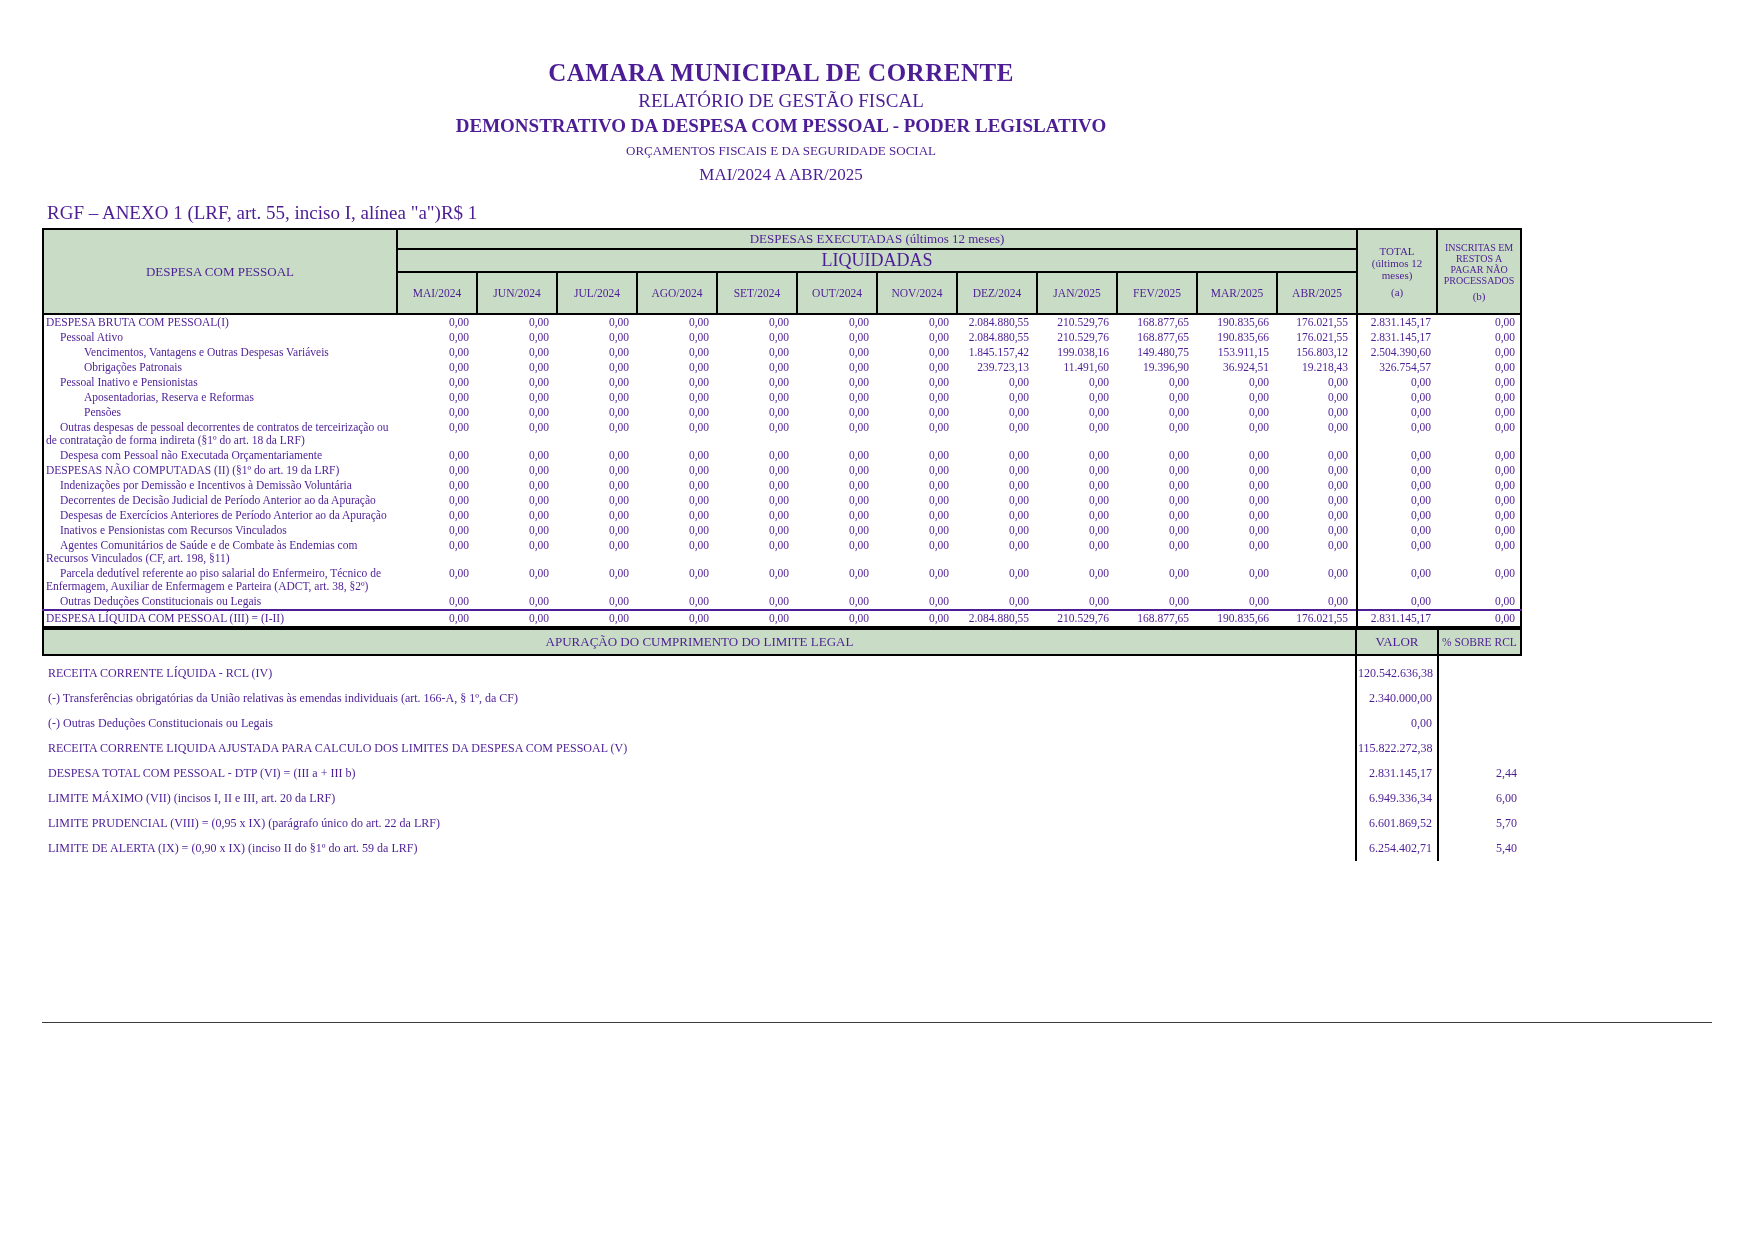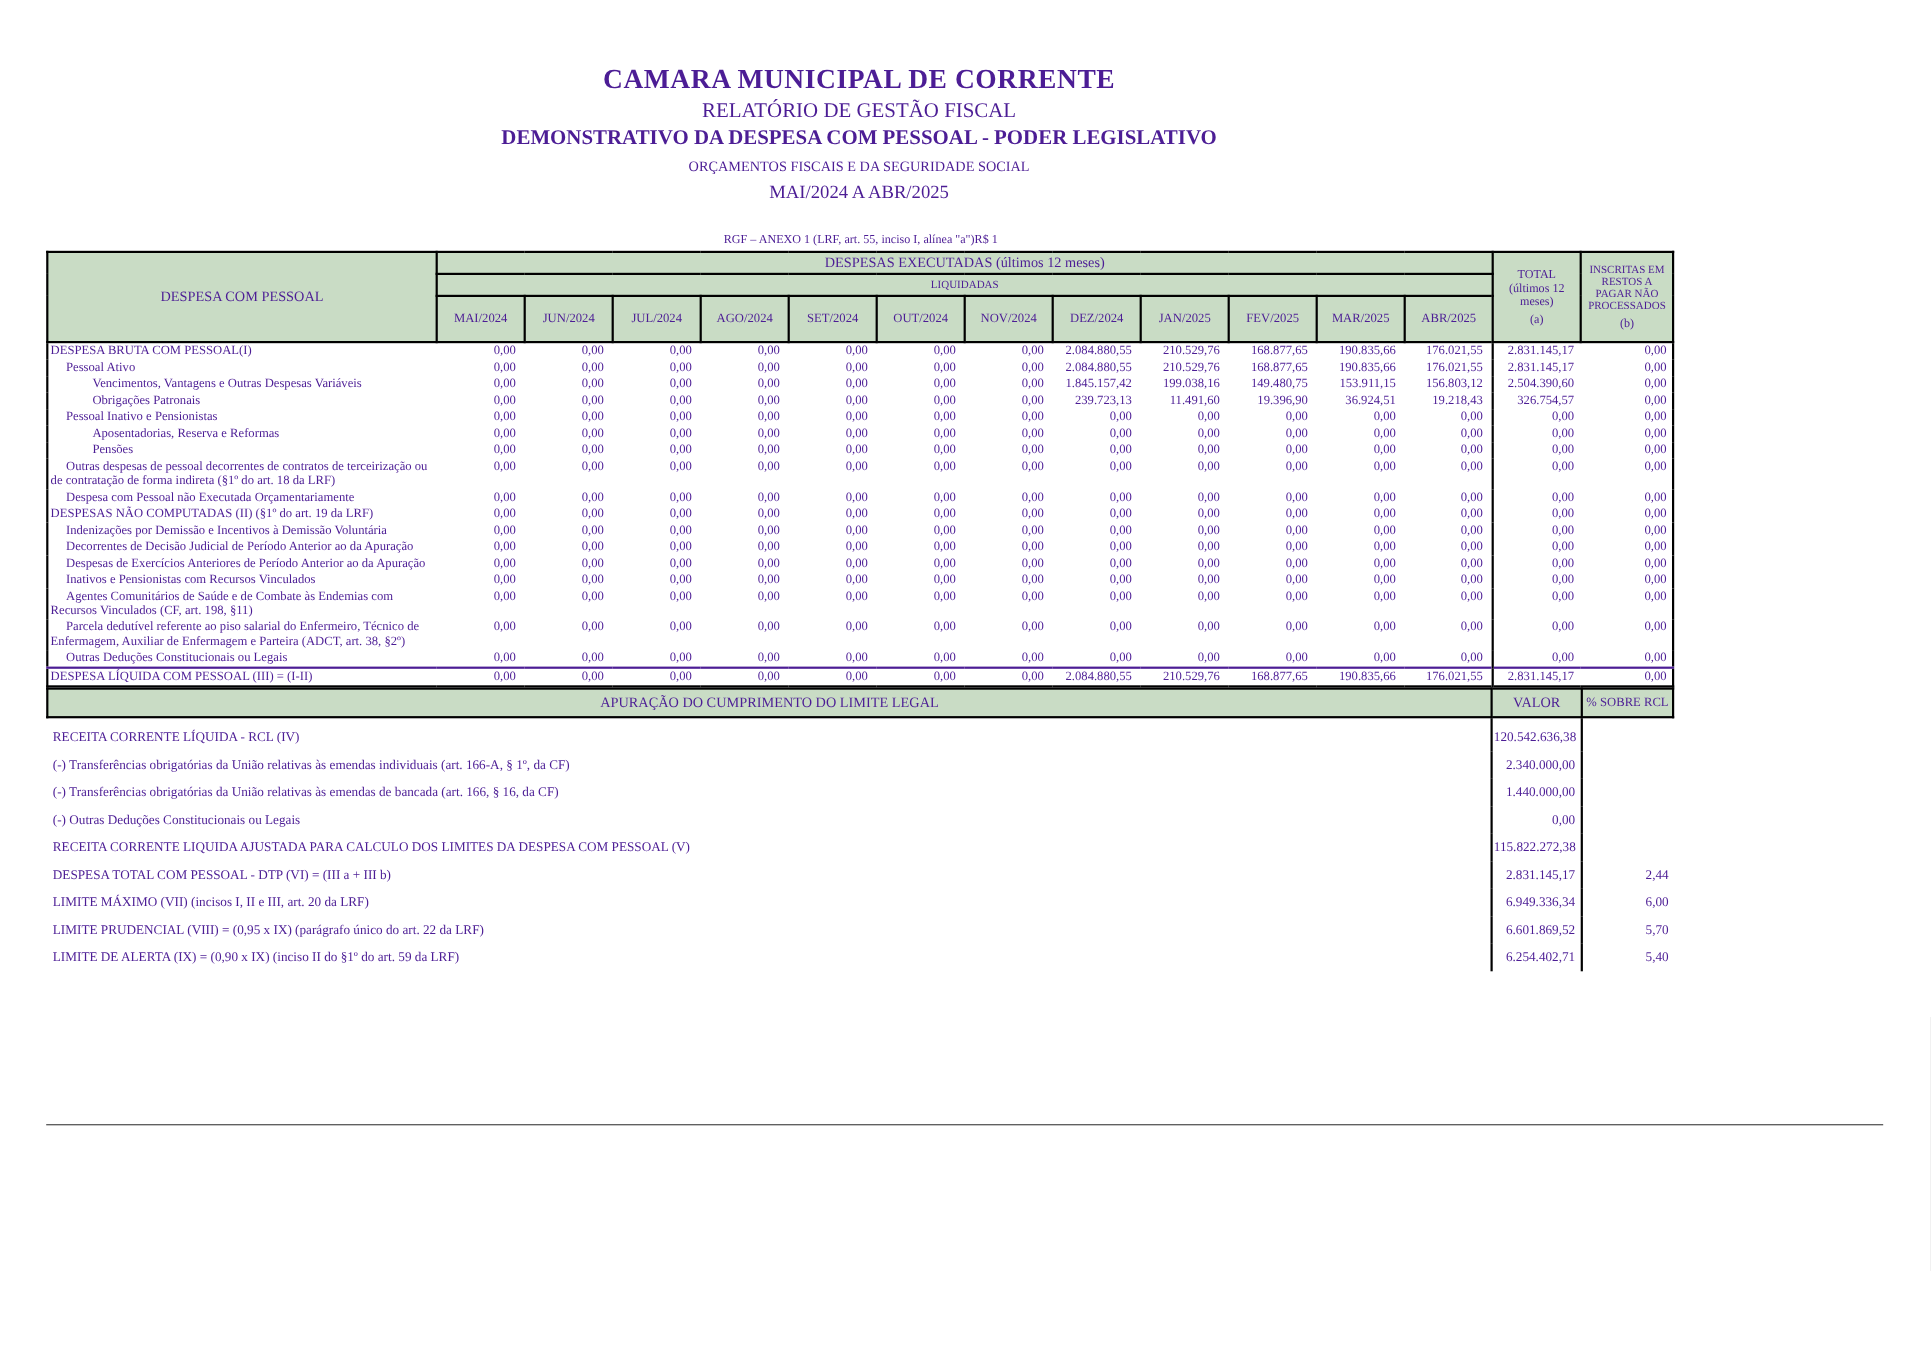--- a/index.html
+++ b/index.html
@@ -10,36 +10,36 @@
   }
   
   .titles { position:absolute; left:42px; top:58px; width:1478px; text-align:center; }
   .t1 { font-size:25px; font-weight:bold; line-height:30px; letter-spacing:.5px; }
   .t2 { font-size:19px; line-height:25px; }
   .t3 { font-size:19px; font-weight:bold; line-height:25px; }
   .t4 { font-size:13px; line-height:25px; }
   .t5 { font-size:17px; line-height:24px; }
   
   .meta { position:absolute; left:42px; top:202px; width:1478px; height:22px;
-          display:flex; justify-content:center; align-items:flex-end;
-          font-size:11px; }
+          display:flex; justify-content:flex-start; align-items:flex-end;
+          font-size:19px; }
   .meta .annex { padding-left:5px; }
   .meta .currency { padding-right:2px; }
   
   .tables { position:absolute; left:42px; top:228px; width:1478px; }
   table { table-layout:fixed; border-spacing:0; }
   
   .t-main { width:1478px; border-collapse:collapse; border:2px solid #000; }
   .t-main th {
     border:2px solid #000; background:var(--green);
     font-weight:normal; text-align:center; vertical-align:middle; padding:0 1px;
   }
   .lbl-h { font-size:13px; }
   .grp-h { height:18px; font-size:13px; }
-  .liq-h { height:18px; font-size:10px;margin-left:22px; }
+  .liq-h { height:18px; font-size:18px;margin-left:22px; }
   .m-h   { height:40px; font-size:11.5px; }
   .tot-h { font-size:11px; line-height:12px; }
   .res-h { font-size:10px; line-height:11px; }
   .pre   { white-space:pre-line; }
   .sub   { margin-top:5px; font-size:11px; }
   .t-main td {
     border:none; vertical-align:top;
     font-size:11.5px; line-height:13px; padding-top:1px; padding-bottom:1px;
   }
   .t-main td.lbl { text-align:left; }
@@ -469,25 +469,20 @@
             <td class="lbl2">RECEITA CORRENTE LÍQUIDA - RCL (IV)</td>
             <td class="val">120.542.636,38</td>
             <td class="pct"></td>
           </tr>
           <tr>
             <td class="lbl2">(-) Transferências obrigatórias da União relativas às emendas individuais (art. 166-A, § 1º, da CF)</td>
             <td class="val">2.340.000,00</td>
             <td class="pct"></td>
           </tr>
           <tr>
-            <td class="lbl2">(-) Transferências obrigatórias da União relativas às emendas de bancada (art. 166, § 16, da CF)</td>
-            <td class="val">1.440.000,00</td>
-            <td class="pct"></td>
-          </tr>
-          <tr>
             <td class="lbl2">(-) Outras Deduções Constitucionais ou Legais</td>
             <td class="val">0,00</td>
             <td class="pct"></td>
           </tr>
           <tr>
             <td class="lbl2">RECEITA CORRENTE LIQUIDA AJUSTADA PARA CALCULO DOS LIMITES DA DESPESA COM PESSOAL (V)</td>
             <td class="val">115.822.272,38</td>
             <td class="pct"></td>
           </tr>
           <tr>

